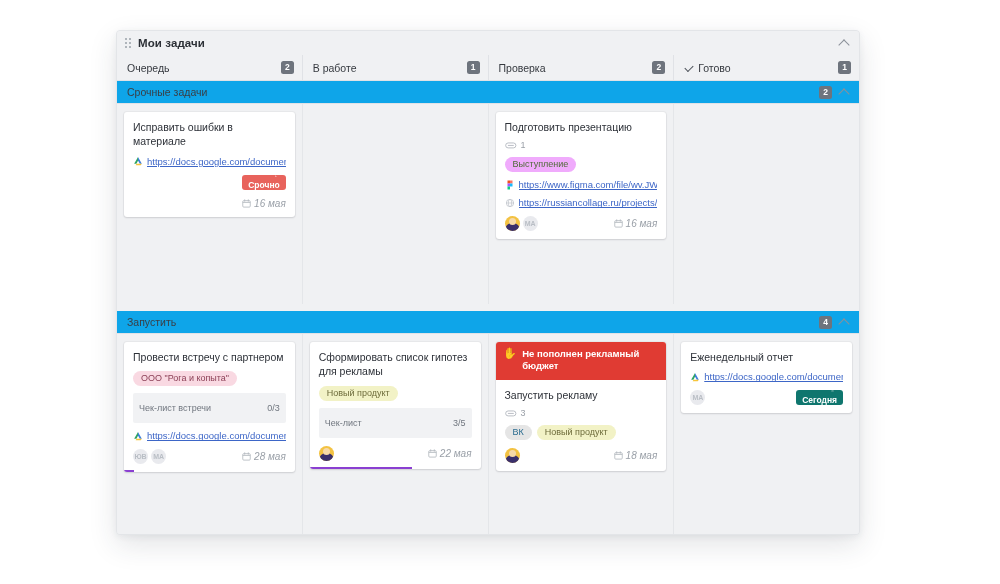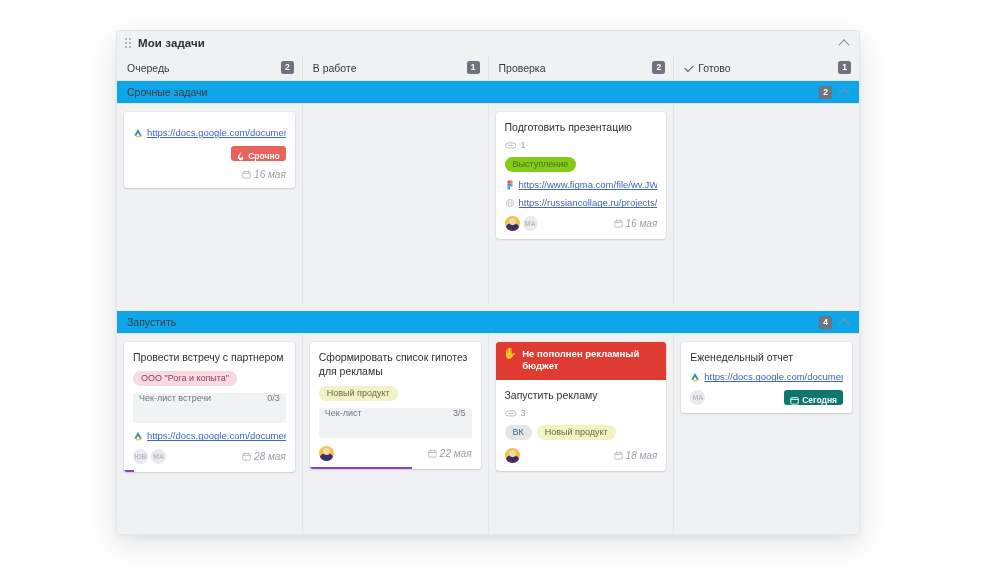--- a/index.html
+++ b/index.html
@@ -130,21 +130,21 @@
 
   .link-row { display: flex; align-items: center; gap: 4px; margin-top: 7px; }
   .link-row .favicon { width: 10px; height: 10px; flex: none; }
   .link-text {
     font-size: 9.5px; color: #3d66c7; text-decoration: underline;
     white-space: nowrap; overflow: hidden; text-overflow: clip; min-width: 0;
   }
 
   .check-row {
     margin-top: 7px; background: #f1f2f4; border-radius: 2px;
-    height: 30px; display: flex; justify-content: space-between;
+    height: 30px; display: flex; align-items: center; justify-content: space-between;
     padding: 0 6px;
   }
   .check-label { font-size: 9px; color: #70767f; }
   .check-count { font-size: 9px; color: #70767f; }
 
   .bottom-row { display: flex; align-items: center; justify-content: space-between; margin-top: 8px; }
   .avatars { display: flex; align-items: center; gap: 3px; }
   .avatar {
     width: 15px; height: 15px; border-radius: 50%;
     font-size: 7px; font-weight: bold; color: #b9bec5;
@@ -160,21 +160,21 @@
     content: ""; position: absolute; left: 4px; top: 2px; width: 7px; height: 7px;
     border-radius: 50%; background: #f7d9a8;
   }
   .date-chip { display: flex; align-items: center; gap: 3px; }
   .cal-icon { width: 9px; height: 9px; flex: none; }
   .date-text { font-size: 10px; color: #9aa0a8; font-style: italic; }
 
   .pill {
     display: inline-flex; align-items: flex-end; gap: 3px;
     height: 15px; padding: 0 6px; border-radius: 3px;
-    font-size: 8.5px; font-weight: bold; color: #ffffff;
+    font-size: 8.5px; font-weight: bold; color: #ffffff; flex-direction: column;
   }
   .pill.urgent { background: #e8635c; }
   .pill.today { background: #0f766e; }
 
   .progress { position: absolute; left: 0; bottom: 0; height: 2px; width: 100%; background: transparent; }
   .progress i { display: block; height: 2px; background: #8a3fd1; }
 </style>
 </head>
 <body>
 
@@ -228,20 +228,21 @@
             <span class="lane-title">Срочные задачи</span>
             <span class="lane-head-right">
               <span class="count-badge">2</span>
               <span class="chev"></span>
             </span>
           </div>
           <div class="lane-body">
             <div class="lane-col">
               <div class="card">
                 <div class="card-body">
+                  <div class="card-title">Исправить ошибки в материале</div>
                   <div class="link-row">
                     <svg class="favicon" viewBox="0 0 12 12">
                       <path d="M6 1.3 L10.6 9.4 H8.1 L6 5.4 Z" fill="#3b7ddd"></path>
                       <path d="M6 1.3 L1.4 9.4 H4.1 L6 5.6 Z" fill="#2fa463"></path>
                       <path d="M4.1 9.4 H10.6 L9.3 11 H3.2 Z" fill="#f7c53a"></path>
                     </svg>
                     <span class="link-text">https://docs.google.com/document…</span>
                   </div>
                   <div class="bottom-row">
                     <span class="avatars"></span>
@@ -273,21 +274,21 @@
                 <div class="card-body">
                   <div class="card-title">Подготовить презентацию</div>
                   <div class="meta-row">
                     <svg class="clip-icon" viewBox="0 0 16 12">
                       <rect x="0.9" y="2.6" width="13.6" height="6.6" rx="3.3" fill="none" stroke="#b3b8bf" stroke-width="1.2"></rect>
                       <line x1="4.4" y1="5.9" x2="11.2" y2="5.9" stroke="#b3b8bf" stroke-width="1.2" stroke-linecap="round"></line>
                     </svg>
                     <span class="meta-count">1</span>
                   </div>
                   <div class="tag-row">
-                    <span class="tag" style="background:#84cc16;color:#4f6b38">Выступление</span>
+                    <span class="tag" style="background:#f0abfc;color:#4f6b38">Выступление</span>
                   </div>
                   <div class="link-row">
                     <svg class="favicon" viewBox="0 0 12 12">
                       <rect x="3" y="0.6" width="3" height="3.6" fill="#f24e1e"></rect>
                       <rect x="6" y="0.6" width="3" height="3.6" fill="#ff7262"></rect>
                       <rect x="3" y="4.2" width="3" height="3.6" fill="#a259ff"></rect>
                       <rect x="6" y="4.2" width="3" height="3.6" fill="#1abcfe"></rect>
                       <rect x="3" y="7.8" width="3" height="3.6" fill="#0acf83"></rect>
                     </svg>
                     <span class="link-text">https://www.figma.com/file/wv.JW…</span>

